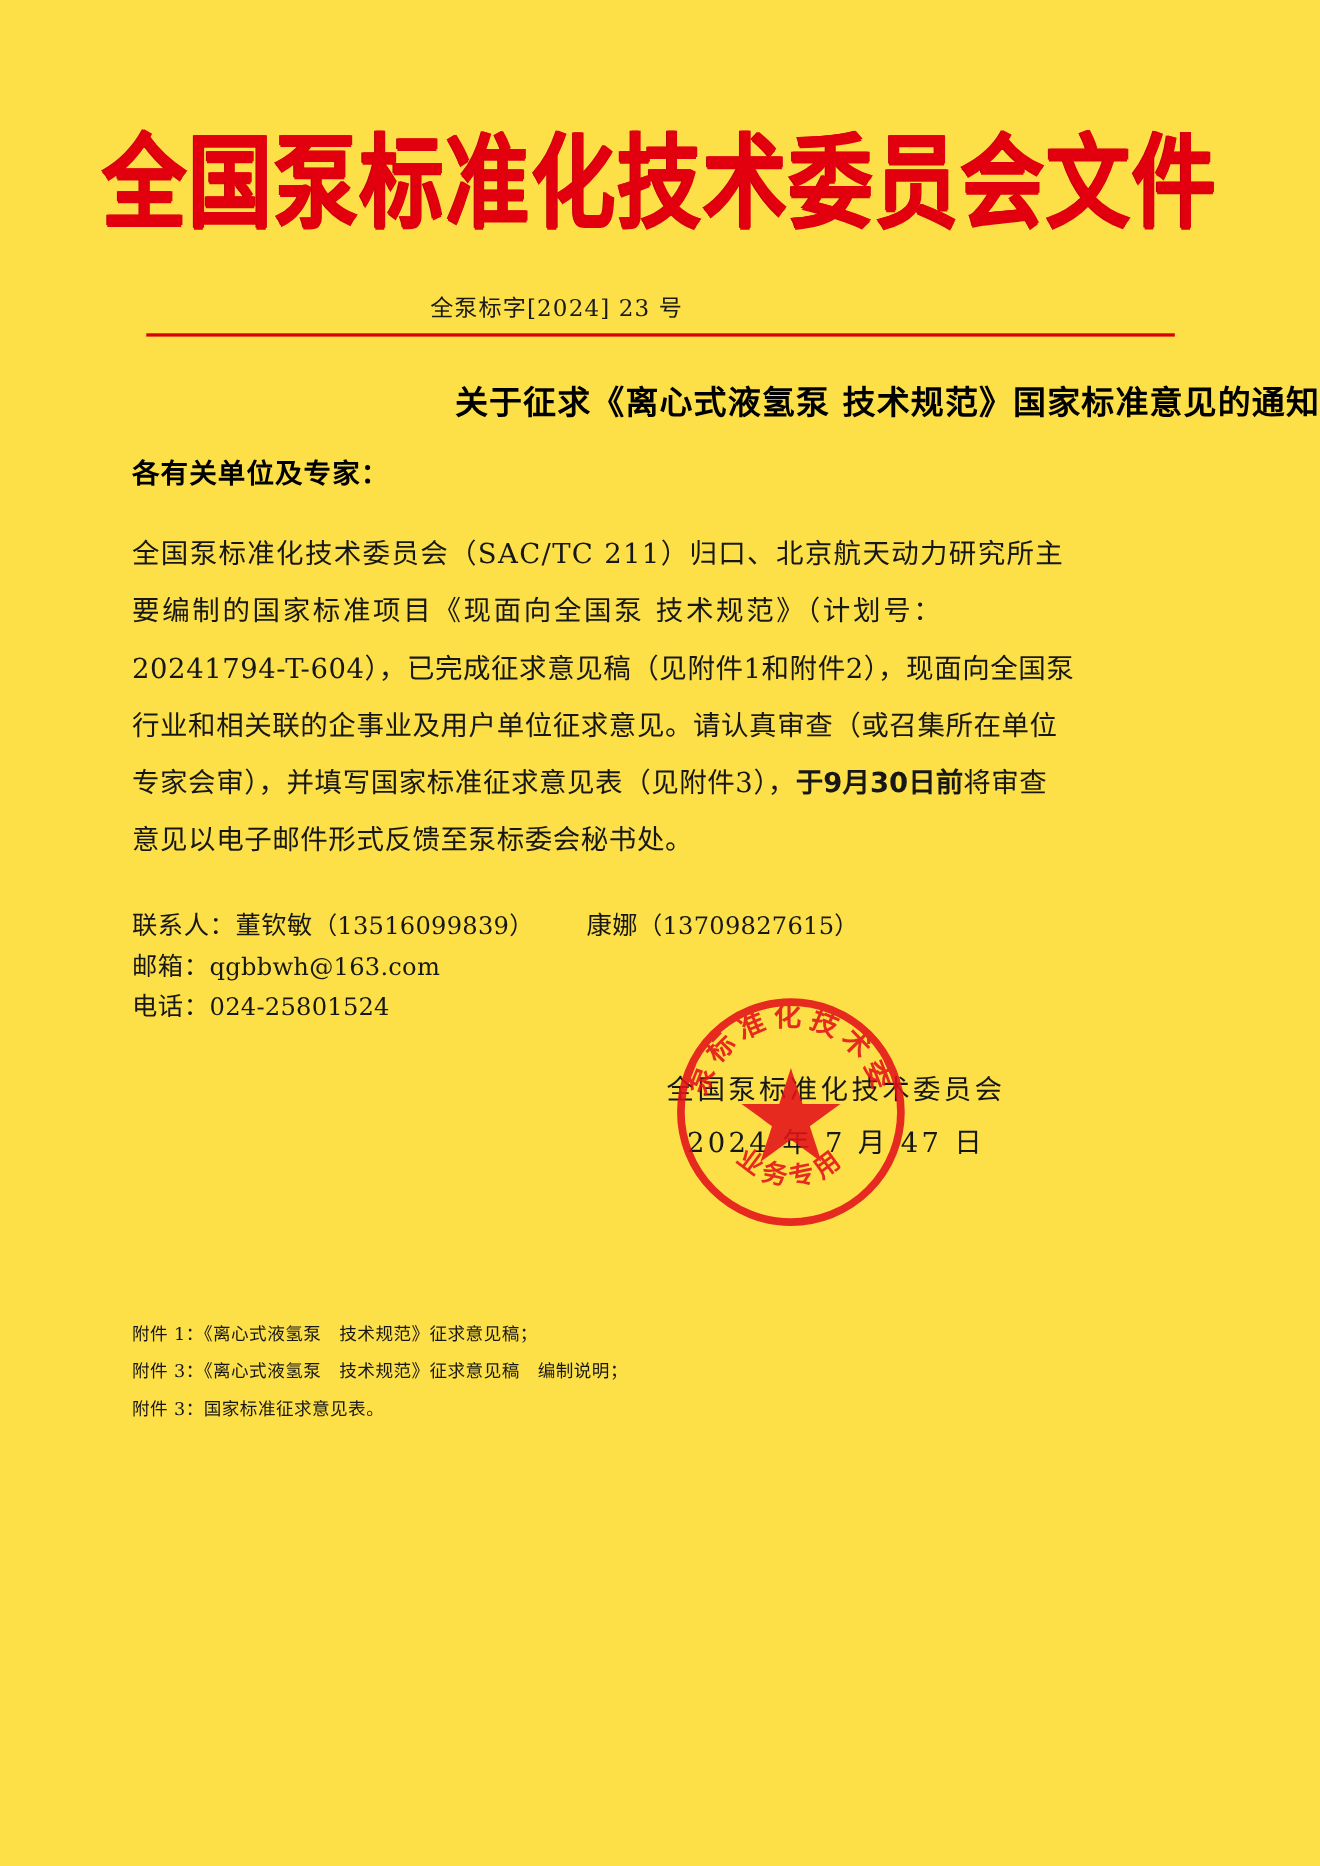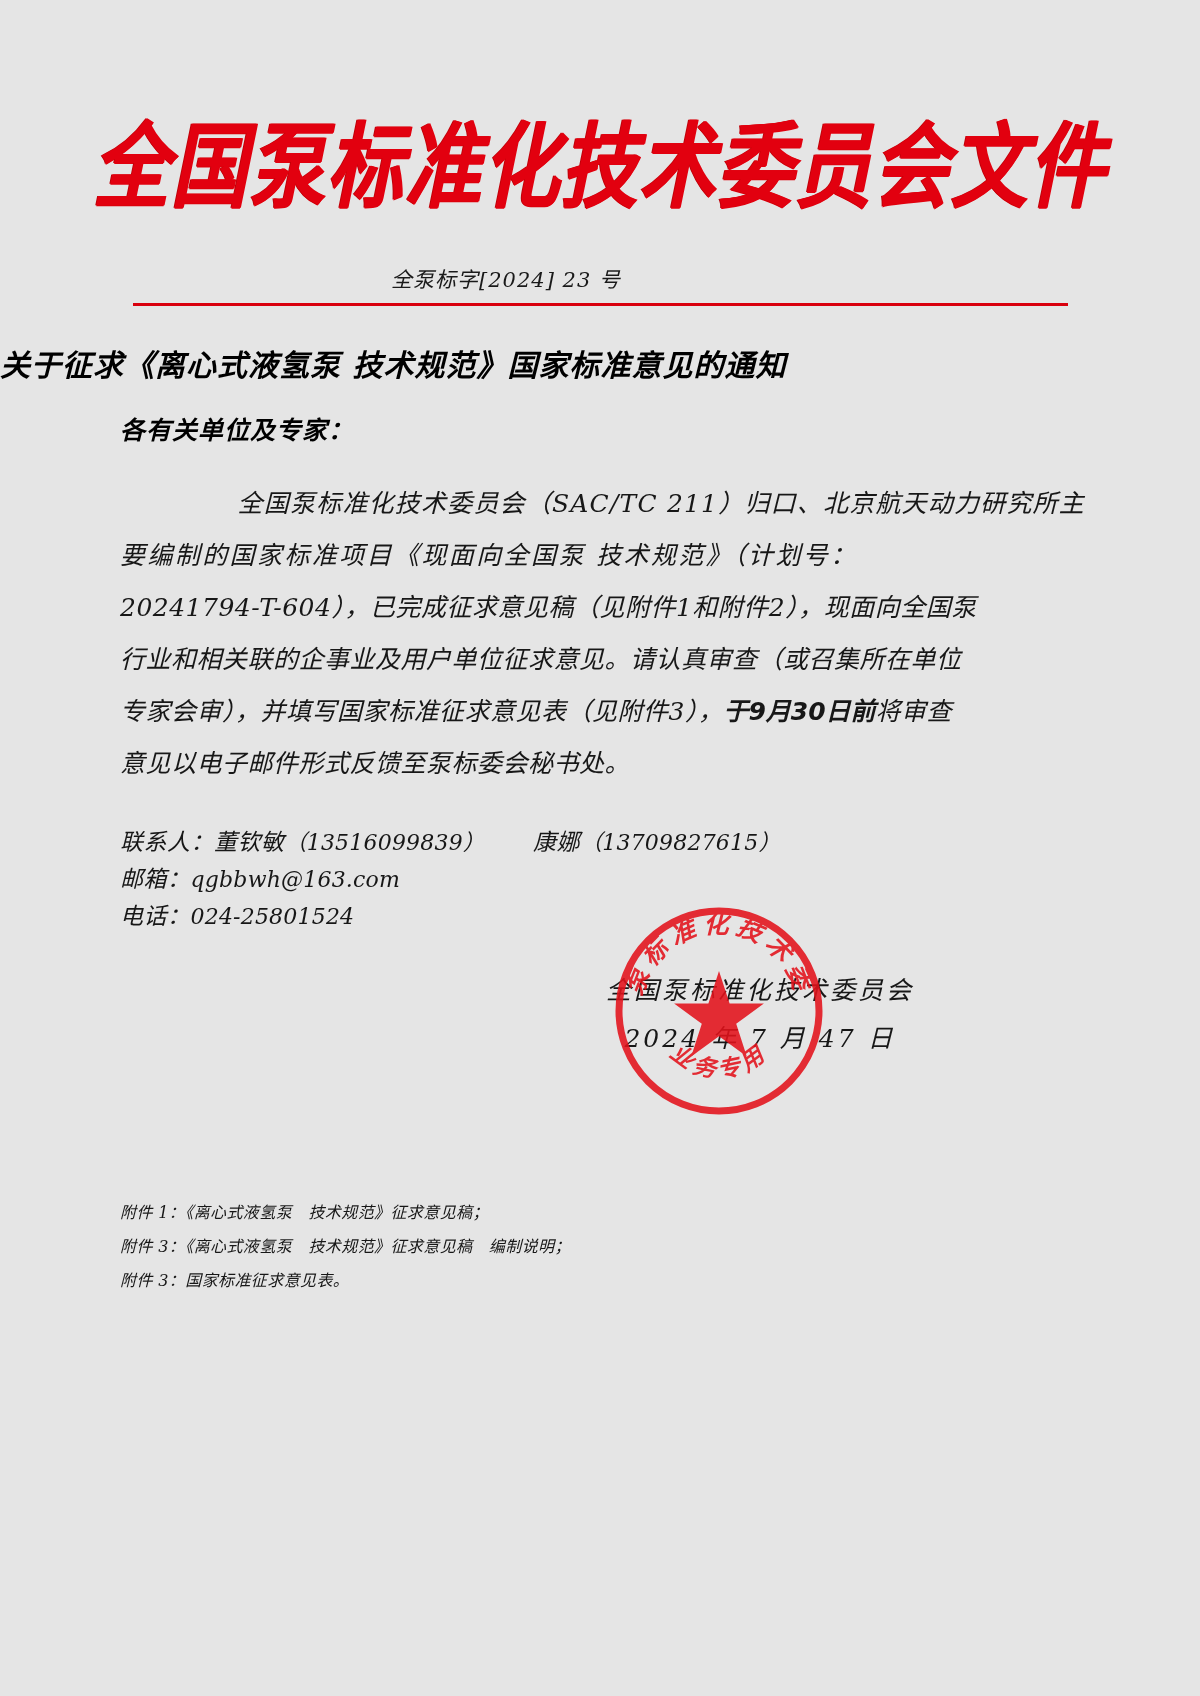--- a/index.html
+++ b/index.html
@@ -10,24 +10,23 @@
   }
   body {
     font-family: "DejaVu Serif", "Liberation Serif", serif;
     color: #1a1a1a;
   }
   .page {
     position: relative;
     width: 1200px;
     height: 1696px;
     margin: 0 auto;
-    background: #e5e5e5;
+    background: #fde047;
     overflow: hidden;
     box-sizing: border-box;
-    font-style: italic;
   }
 
   
   .masthead {
     position: absolute;
     left: 0;
     top: 118px;
     width: 1200px;
     text-align: center;
   }
@@ -69,21 +68,21 @@
     height: 3px;
     background: #d9000d;
   }
 
   
   .doc-heading {
     position: absolute;
     left: 0;
     top: 341px;
     width: 1200px;
-    text-align: left;
+    text-align: right;
     font-family: "DejaVu Sans", "Liberation Sans", sans-serif;
     font-weight: bold;
     font-size: 30px;
     letter-spacing: 1px;
     color: #000000;
   }
 
   
   .salutation {
     position: absolute;
@@ -108,21 +107,20 @@
     line-height: 52px;
     letter-spacing: 0.5px;
     white-space: nowrap;
     color: #171717;
   }
   .body-line.justify-wide {
     letter-spacing: 2.4px;
   }
   .body-line.justify-mid {
     letter-spacing: 1.2px;
-    text-align: right;
   }
   .deadline {
     font-family: "DejaVu Sans", "Liberation Sans", sans-serif;
     font-weight: bold;
     letter-spacing: 0;
   }
 
   
   .contact-block {
     position: absolute;

